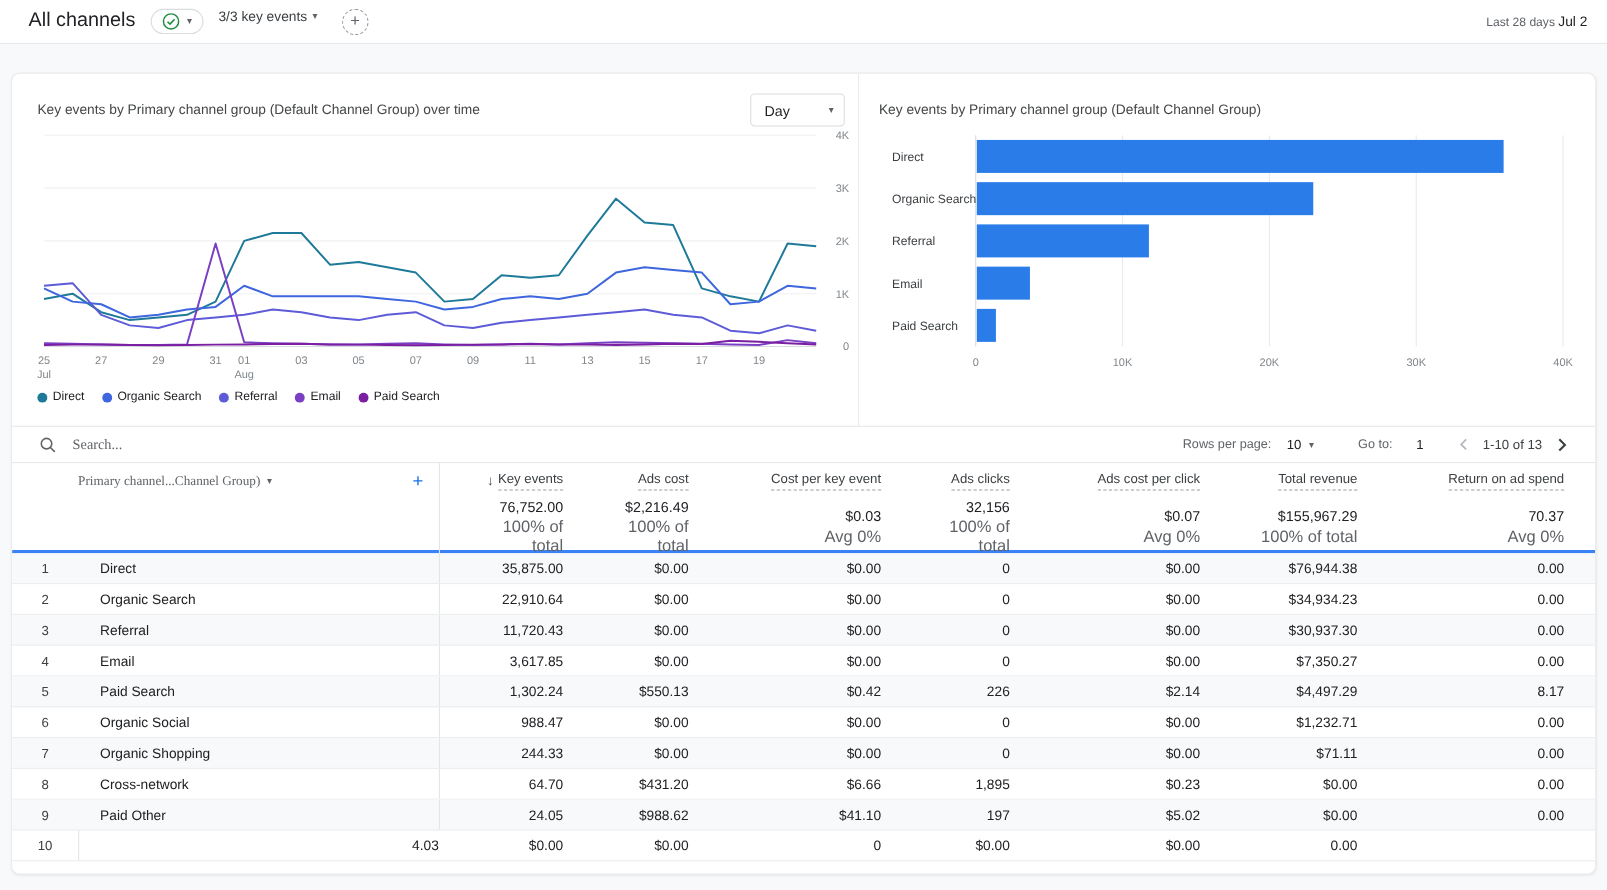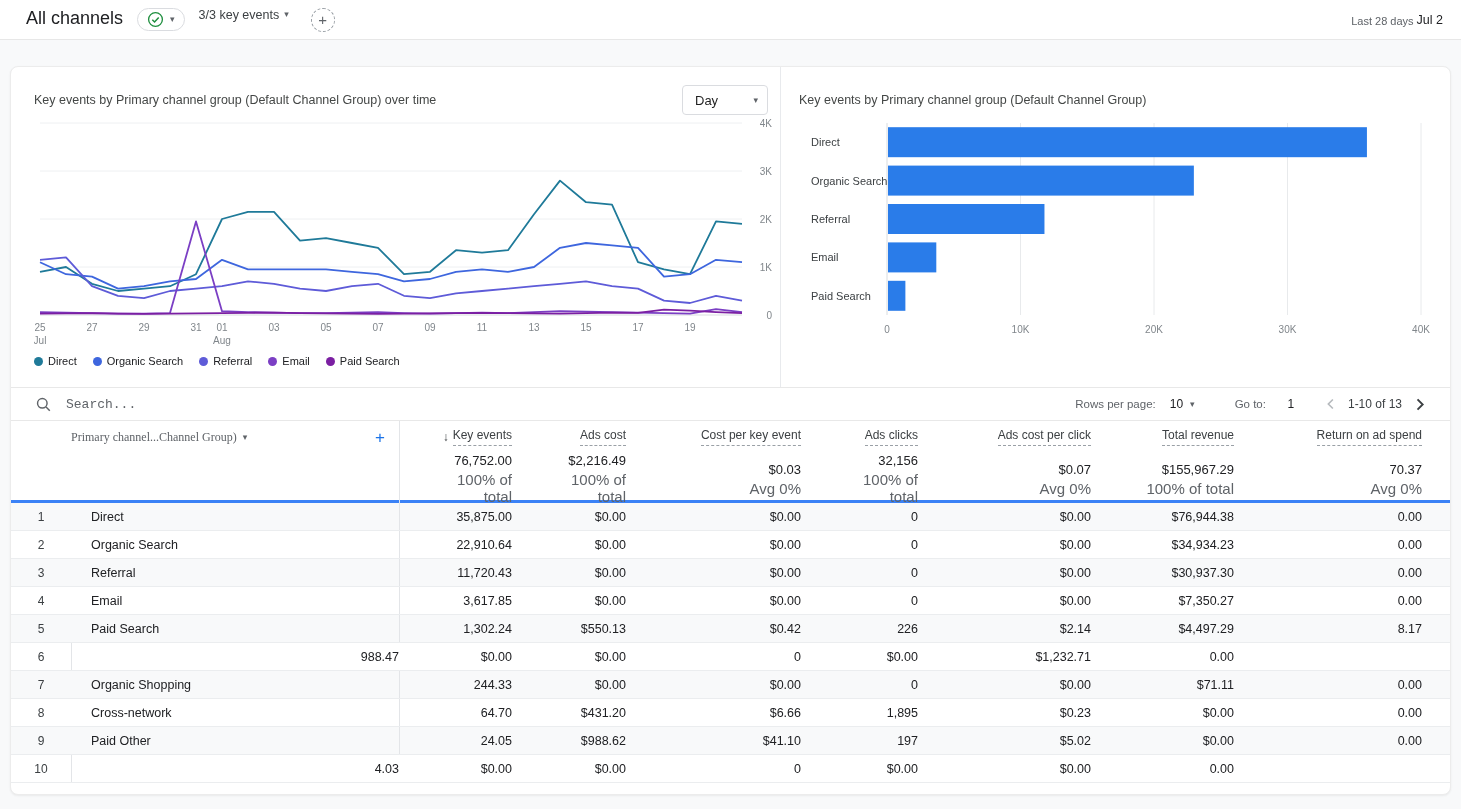--- a/index.html
+++ b/index.html
@@ -44,21 +44,21 @@
   svg.chart { display:block; }
   .legend { display:flex; align-items:center; gap:16px; margin-top:4px; font-size:11px; color:#202124; }
   .legend .item { display:flex; align-items:center; }
   .dot { width:9px; height:9px; border-radius:50%; display:inline-block; margin-right:5px; }
 
   
   .toolbar { height:34px; border-top:1px solid #e8e8e8; border-bottom:1px solid #e8e8e8;
     display:flex; align-items:center; padding:0 20px 0 24px; }
   .search { display:flex; align-items:center; gap:12px; flex:1; }
   .search-input { border:none; outline:none; font-size:13px; color:#737373; width:300px;
-    font-family:Liberation Mono, monospace; background:transparent; }
+    font-family:Liberation Serif, serif; background:transparent; }
   .search-input::placeholder { color:#5f6368; }
   .pager { display:flex; align-items:center; font-size:11.5px; color:#5f6368; }
   .pager .val { font-size:12px; color:#202124; }
   .rpp-select { display:flex; align-items:center; gap:7px; margin-left:14px; cursor:pointer; }
   .goto-label { margin-left:40px; }
   .goto-input { width:26px; border:none; outline:none; font-size:12px; color:#202124;
     text-align:center; margin-left:12px; font-family:"Liberation Sans", sans-serif; background:transparent; }
   .chev { width:22px; height:22px; display:flex; align-items:center; justify-content:center;
     background:none; border:none; padding:0; cursor:pointer; }
   .page-info { margin:0 6px; font-size:12px; color:#3c4043; }
@@ -371,20 +371,21 @@
           <div class="td c-m div-l">1,302.24</div>
           <div class="td c-m">$550.13</div>
           <div class="td c-m">$0.42</div>
           <div class="td c-m">226</div>
           <div class="td c-m">$2.14</div>
           <div class="td c-m">$4,497.29</div>
           <div class="td c-m">8.17</div>
         </div>
         <div class="tr t-row">
           <div class="td c-num">6</div>
+          <div class="td c-dim">Organic Social</div>
           <div class="td c-m div-l">988.47</div>
           <div class="td c-m">$0.00</div>
           <div class="td c-m">$0.00</div>
           <div class="td c-m">0</div>
           <div class="td c-m">$0.00</div>
           <div class="td c-m">$1,232.71</div>
           <div class="td c-m">0.00</div>
         </div>
         <div class="tr t-row odd">
           <div class="td c-num">7</div>

